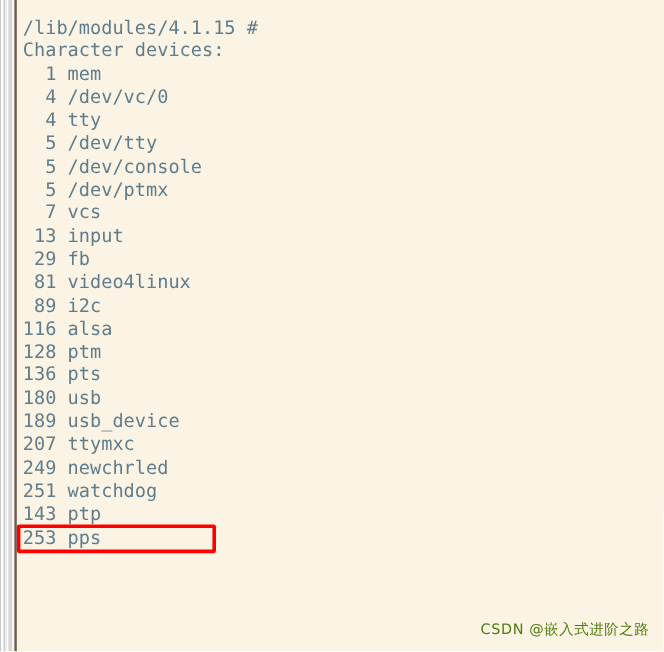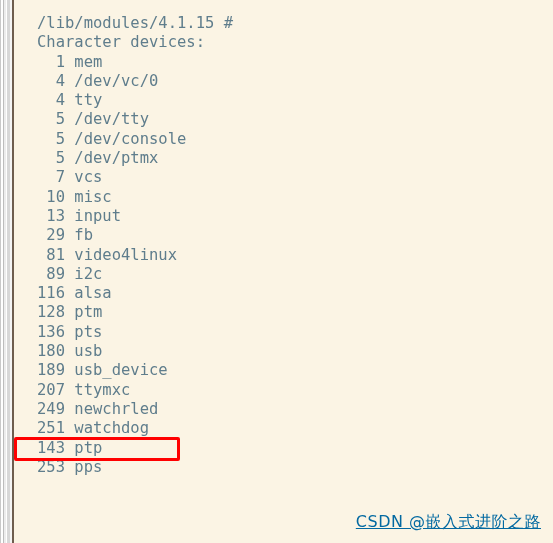--- a/index.html
+++ b/index.html
@@ -52,21 +52,21 @@
     padding-top: 14px;
     box-sizing: border-box;
     z-index: 1;
   }
   .line {
     height: 19.3px;
     line-height: 19.3px;
     font-size: 15.5px;
     color: #5f7d8c;
     white-space: pre;
-    padding-left: 23px;
+    padding-left: 5px;
     letter-spacing: 0px;
   }
 
   
   .highlight-box {
     position: absolute;
     border: 3px solid #ff0000;
     border-radius: 2px;
     pointer-events: none;
     z-index: 4;
@@ -76,27 +76,26 @@
     height: 24px;
     box-sizing: border-box;
   }
 
   
   .watermark {
     position: absolute;
     right: 12px;
     bottom: 10px;
     font-family: "DejaVu Sans", "Liberation Sans", sans-serif;
-    font-size: 16px;
-    color: #0369a1;
+    font-size: 12px;
+    color: #4d7c0f;
     letter-spacing: 0.5px;
     white-space: nowrap;
     z-index: 5;
     user-select: none;
-    text-decoration: underline;
   }
 </style>
 </head>
 <body>
 
 <div id="screenshot">
 
   <div class="gutter">
     <div class="gutter-band gb1"></div>
     <div class="gutter-band gb2"></div>
@@ -111,21 +110,20 @@
   <div class="terminal">
     <div class="line">/lib/modules/4.1.15 #</div>
     <div class="line">Character devices:</div>
     <div class="line">  1 mem</div>
     <div class="line">  4 /dev/vc/0</div>
     <div class="line">  4 tty</div>
     <div class="line">  5 /dev/tty</div>
     <div class="line">  5 /dev/console</div>
     <div class="line">  5 /dev/ptmx</div>
     <div class="line">  7 vcs</div>
-    <div class="line"> 10 misc</div>
     <div class="line"> 13 input</div>
     <div class="line"> 29 fb</div>
     <div class="line"> 81 video4linux</div>
     <div class="line"> 89 i2c</div>
     <div class="line">116 alsa</div>
     <div class="line">128 ptm</div>
     <div class="line">136 pts</div>
     <div class="line">180 usb</div>
     <div class="line">189 usb_device</div>
     <div class="line">207 ttymxc</div>

